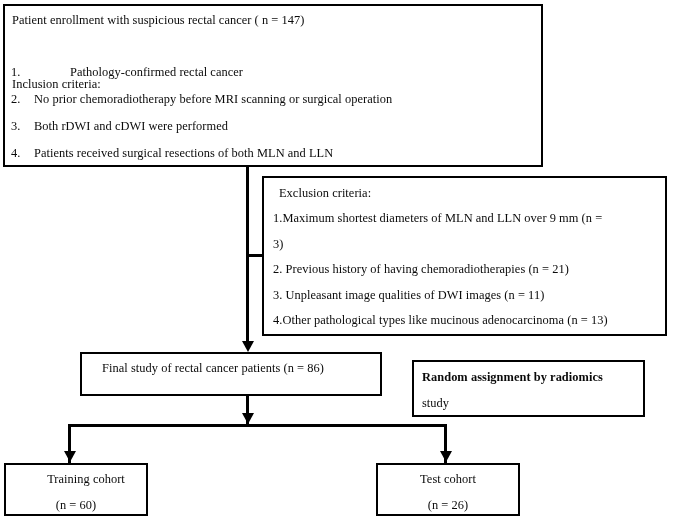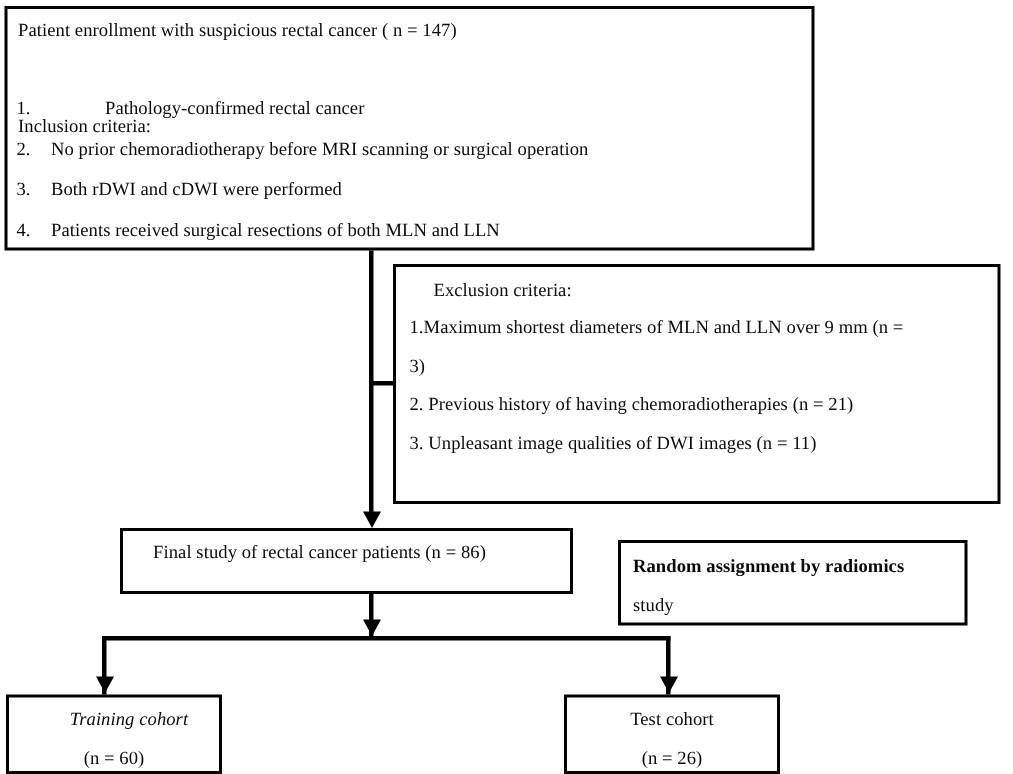--- a/index.html
+++ b/index.html
@@ -82,44 +82,45 @@
   <div class="txt" style="left:34px; top:92px;">No prior chemoradiotherapy before MRI scanning or surgical operation</div>
 
   <div class="num" style="left:11px; top:119px;">3.</div>
   <div class="txt" style="left:34px; top:119px;">Both rDWI and cDWI were performed</div>
 
   <div class="num" style="left:11px; top:146px;">4.</div>
   <div class="txt" style="left:34px; top:146px;">Patients received surgical resections of both MLN and LLN</div>
 
   <div class="box" style="left:262px; top:176px; width:405px; height:160px;"></div>
 
-  <div class="txt" style="left:289px; top:186px;">Exclusion criteria:</div>
+  <div class="txt" style="left:279px; top:186px;">Exclusion criteria:</div>
 
   <div class="txt" style="left:273px; top:211px;">1.Maximum shortest diameters of MLN and LLN over 9 mm (n =</div>
 
   <div class="txt" style="left:273px; top:237px;">3)</div>
 
   <div class="txt" style="left:273px; top:262px;font-family:Liberation Serif, serif;">2. Previous history of having chemoradiotherapies (n = 21)</div>
 
   <div class="txt" style="left:273px; top:288px;">3. Unpleasant image qualities of DWI images (n = 11)</div>
 
+  <div class="txt" style="left:273px; top:313px;">4.Other pathological types like mucinous adenocarcinoma (n = 13)</div>
 
   <div class="box" style="left:80px; top:352px; width:302px; height:44px;"></div>
 
   <div class="txt center" style="left:80px; top:361px; width:266px;">Final study of rectal cancer patients (n = 86)</div>
 
   <div class="box" style="left:412px; top:360px; width:233px; height:57px;"></div>
 
   <div class="txt" style="left:422px; top:370px;font-weight:bold;">Random assignment by radiomics</div>
 
   <div class="txt" style="left:422px; top:396px;">study</div>
 
   <div class="box" style="left:4px; top:463px; width:144px; height:53px;"></div>
 
-  <div class="txt center" style="left:4px; top:472px; width:164px;font-style:italic;">Training cohort</div>
+  <div class="txt center" style="left:4px; top:472px; width:164px;">Training cohort</div>
 
   <div class="txt center" style="left:4px; top:498px; width:144px;">(n = 60)</div>
 
   <div class="box" style="left:376px; top:463px; width:144px; height:53px;"></div>
 
   <div class="txt center" style="left:376px; top:472px; width:144px;">Test cohort</div>
 
   <div class="txt center" style="left:376px; top:498px; width:144px;">(n = 26)</div>
 
   <div class="vline" style="left:246px; top:167px; height:177px;"></div>

